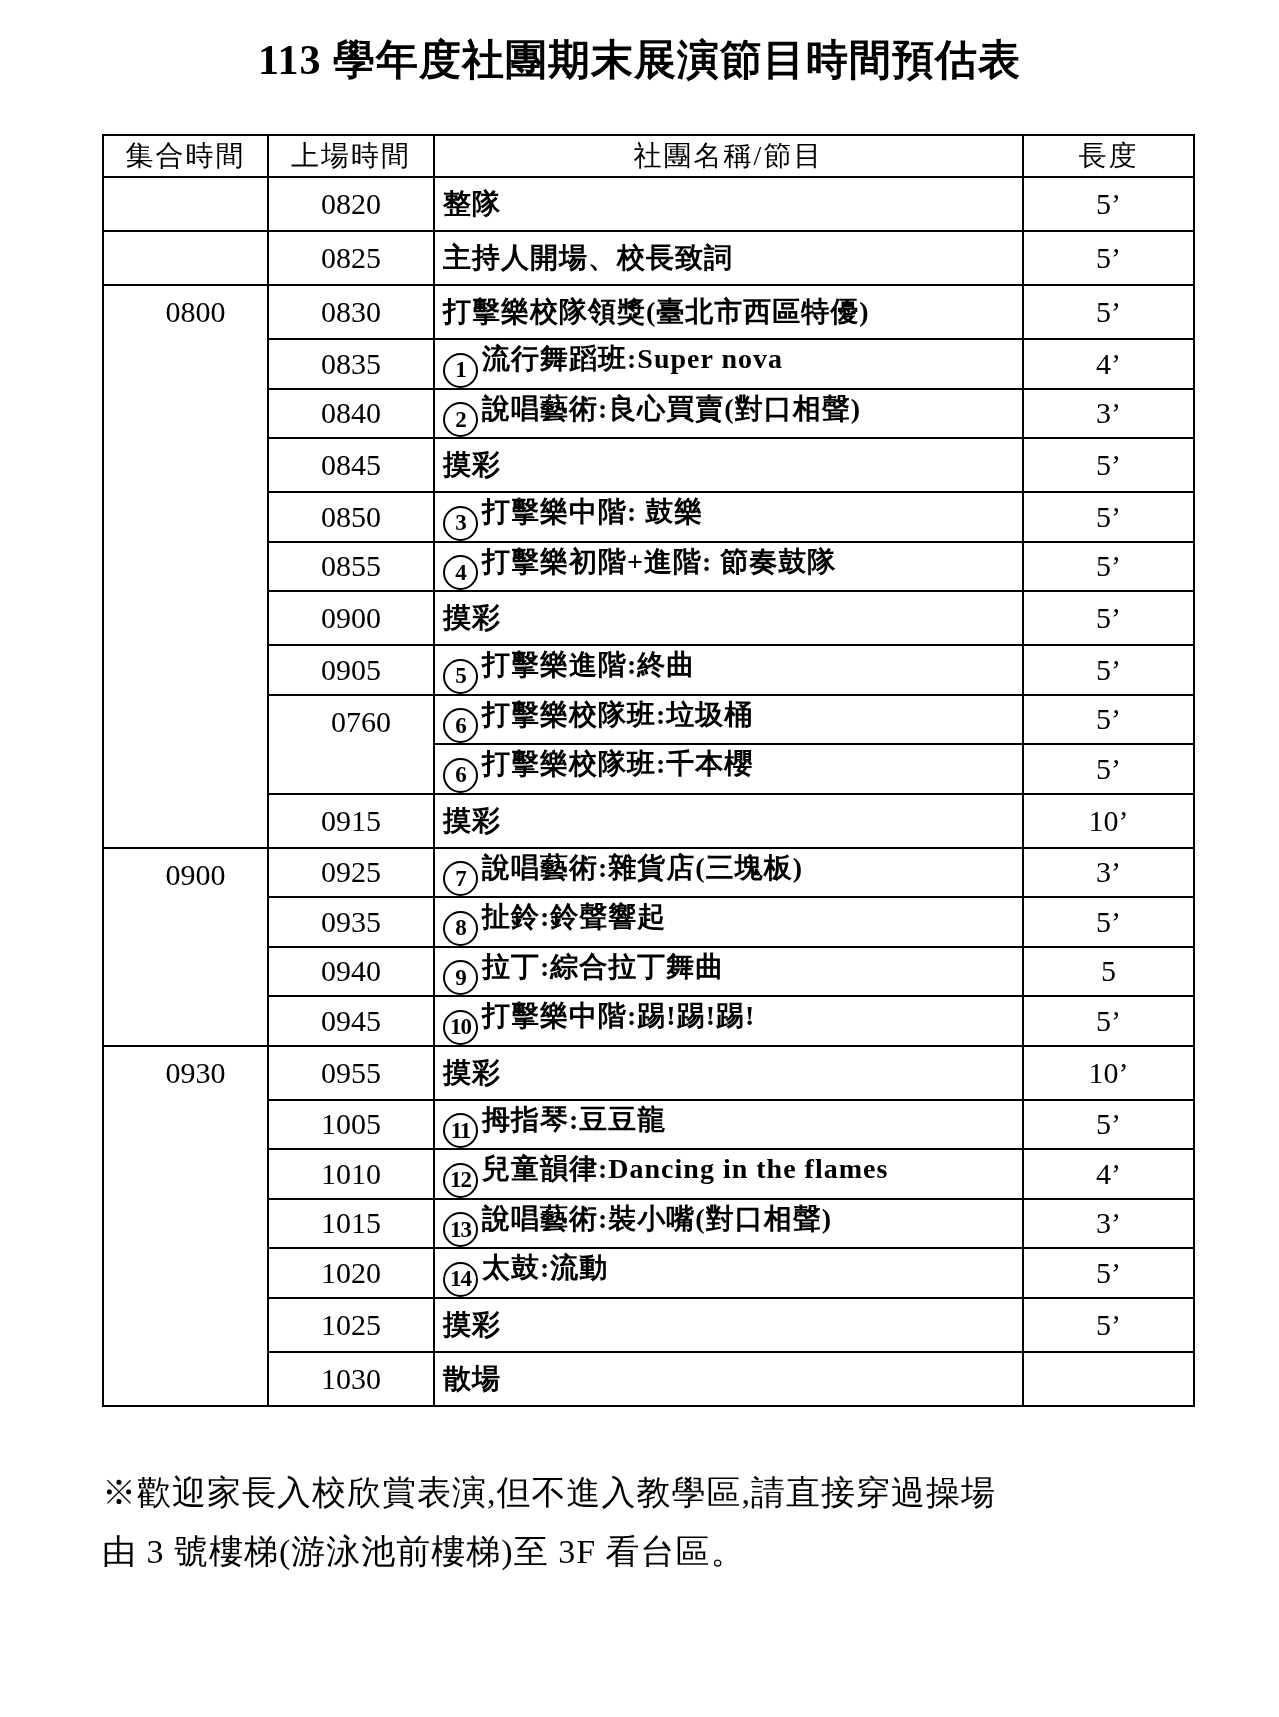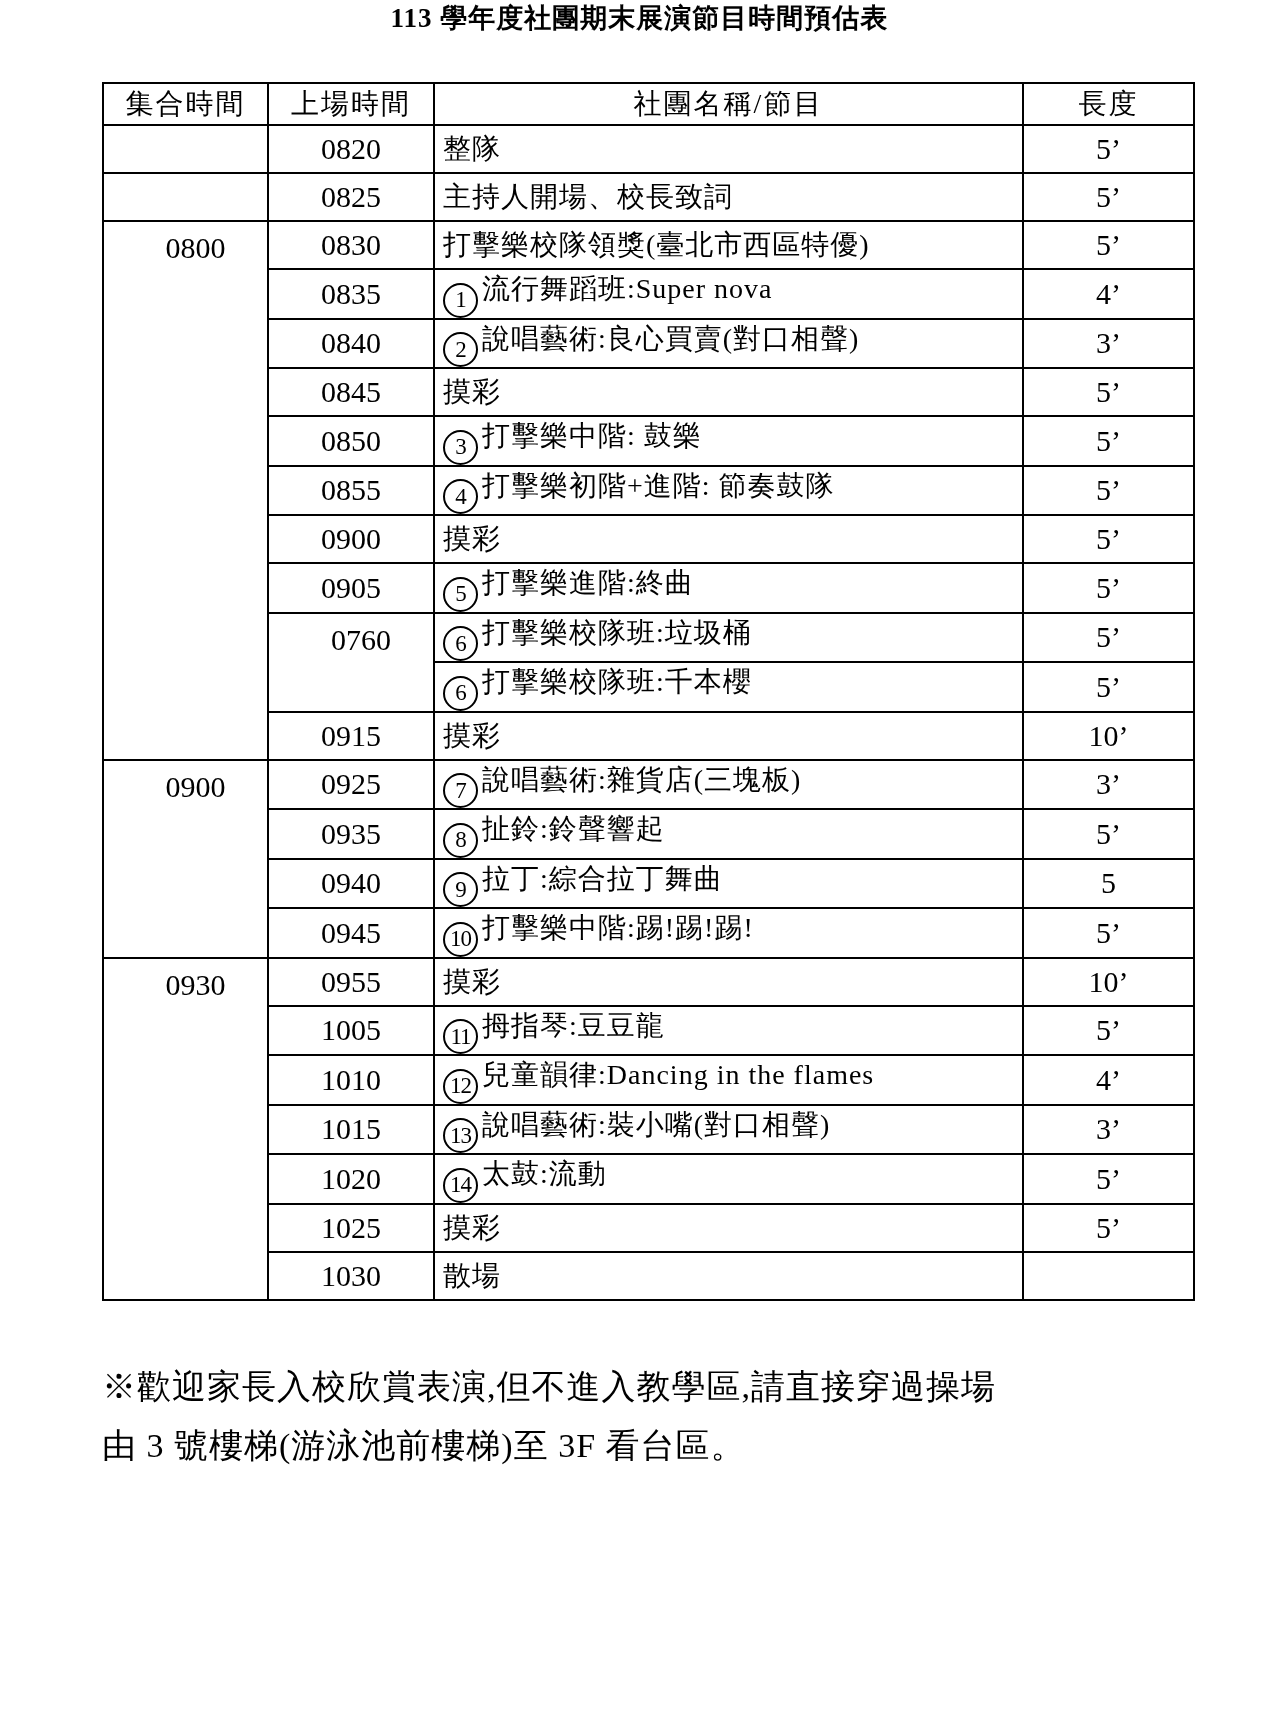--- a/index.html
+++ b/index.html
@@ -4,48 +4,49 @@
 <style>
   * { box-sizing: border-box; }
   html, body { margin: 0; padding: 0; }
   body {
     width: 1279px; height: 1717px;
     background: #ffffff; color: #000000;
     font-family: "Liberation Serif", "DejaVu Serif", serif;
     overflow: hidden;
   }
   .title {
-    margin: 0; 
+    margin: 0; padding-top: 32px;
     text-align: center;
-    font-size: 27px; font-weight: bold;
+    font-size: 42px; font-weight: bold;
     letter-spacing: 1px;
   }
   table.schedule {
     border-collapse: collapse;
     table-layout: fixed;
     width: 1091px;
     margin: 46px 0 0 102px;
   }
   col.c1 { width: 165px; }
   col.c2 { width: 166px; }
   col.c3 { width: 589px; }
   col.c4 { width: 171px; }
   th, td { border: 2px solid #000000; padding: 0; }
   th {
     height: 42px; font-weight: normal; font-size: 28px;
     text-align: center; letter-spacing: 2px;
   }
-  tr.short { height: 48px; }
+  tr.short { height: 54px; }
   tr.tall  { height: 46px; }
   td.c-time { text-align: center; font-size: 30px; vertical-align: middle; }
   td.merged { vertical-align: top; padding-top: 9px; padding-left: 20px; }
   td.c-program {
     text-align: left; font-size: 28px;
     padding-left: 8px; vertical-align: middle;
     letter-spacing: 1px;
+    font-weight: bold;
   }
   .circle-num {
     display: inline-flex; align-items: center; justify-content: center;
     width: 35px; height: 35px;
     border: 2px solid #000000; border-radius: 50%;
     font-size: 23px; letter-spacing: -1px;
     margin-right: 4px; vertical-align: -9px;
   }
   .footer {
     margin: 56px 0 0 102px;

